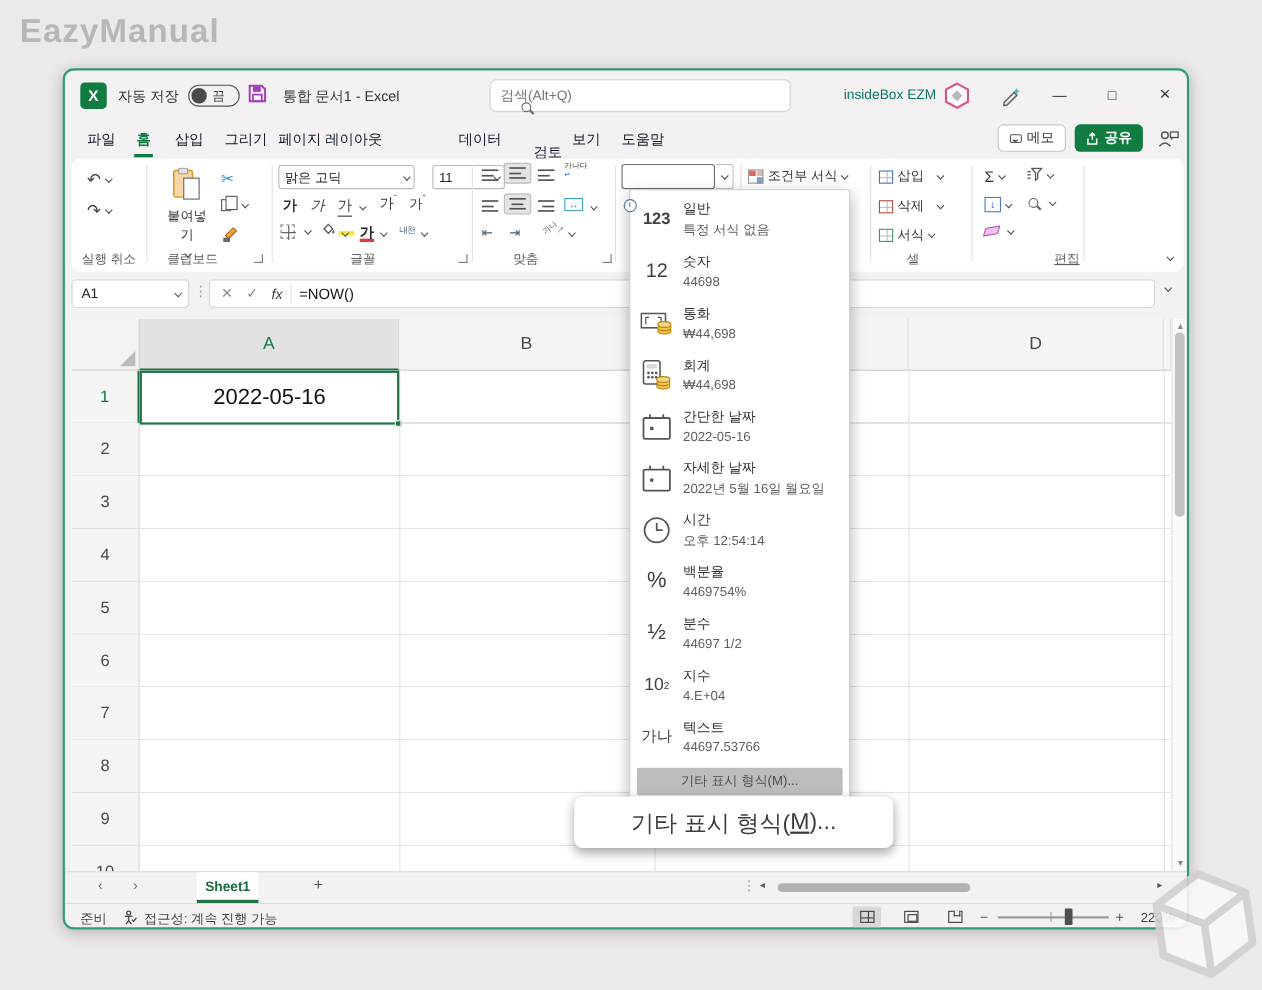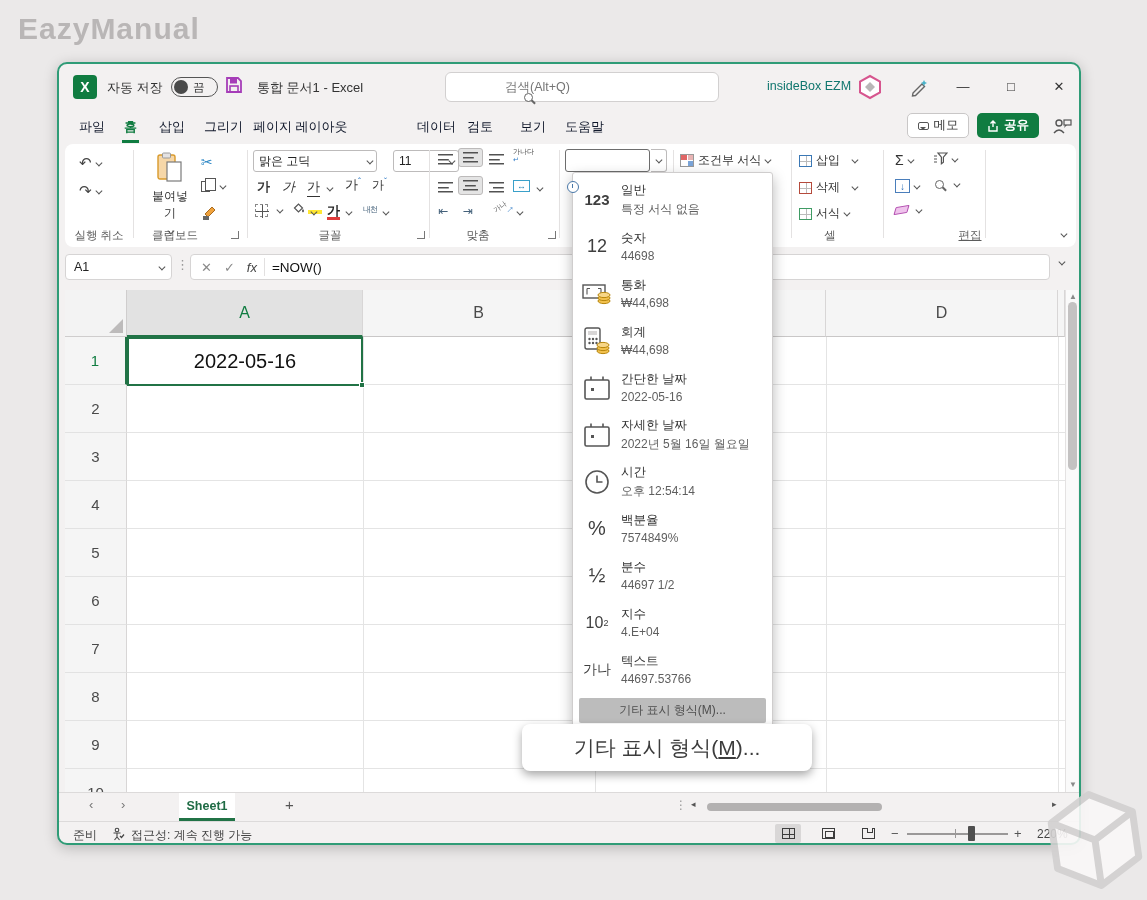--- a/index.html
+++ b/index.html
@@ -15,21 +15,21 @@
   
   .titlebar { left:0; top:0; width:100%; height:46px; }
   .xl-logo { left:14px; top:11px; width:24px; height:24px; background:#107C41; border-radius:4px; color:#fff;
              font-weight:bold; font-size:14px; display:flex; align-items:center; justify-content:center; }
   .tb-txt { font-size:13px; color:#333; top:15px; }
   .autosave-toggle { left:112px; top:13px; width:47px; height:20px; border:1.5px solid #555; border-radius:10px; display:flex; align-items:center; }
   .as-knob { width:14px; height:14px; border-radius:50%; background:#4a4a4a; margin-left:2px; }
   .as-state { font-size:11.5px; color:#333; margin-left:5px; }
   .save-ic { left:166px; top:12px; }
   .searchbox { left:386px; top:8px; width:274px; height:30px; background:#fff; border:1px solid #d2d0d0; border-radius:6px;
-               display:flex; align-items:center; padding-left:50px; }
+               display:flex; align-items:center; }
   .searchbox input { border:none; outline:none; font-size:12.5px; color:#777; width:180px; background:transparent; font-family:inherit; }
   .mag { display:inline-block; width:9px; height:9px; border:1.6px solid #666; border-radius:50%; position:relative; }
   .mag::after { content:""; position:absolute; width:5px; height:1.6px; background:#666; transform:rotate(45deg); right:-4px; bottom:-2px; }
   .user-name { left:708px; top:15px; font-size:12.5px; color:#0f766e; }
   .avatar-hex { left:798px; top:10px; }
   .cap-btn { top:8px; width:32px; height:28px; display:flex; align-items:center; justify-content:center; font-size:13px; color:#333; }
 
   
   .tabrow { left:0; top:46px; width:100%; height:33px; }
   .rtab { top:4px; font-size:13px; color:#0f172a; padding:4px 2px; }
@@ -188,21 +188,21 @@
   </div>
 
   <div class="abs tabrow">
     <span class="abs rtab" style="left:18px;">파일</span>
     <span class="abs rtab active" style="left:63px;">홈</span>
     <span class="abs rtab" style="left:98px;">삽입</span>
     <span class="abs rtab" style="left:143px;">그리기</span>
     <span class="abs rtab" style="left:192px;text-align:right;">페이지 레이아웃</span>
     <span class="abs rtab" style="left:312px;margin-top:24px;">수식</span>
     <span class="abs rtab" style="left:356px;">데이터</span>
-    <span class="abs rtab" style="left:406px;">검토</span>
+    <span class="abs rtab" style="left:424px;margin-top:12px;">검토</span>
     <span class="abs rtab" style="left:459px;">보기</span>
     <span class="abs rtab" style="left:504px;">도움말</span>
     <div class="abs memo-btn">
       <span class="bubble"></span>
       <span>메모</span>
     </div>
     <div class="abs share-btn">
       <svg width="12" height="12" viewBox="0 0 12 12">
         <path d="M2 6 v5 h8 v-5 M6 7 V1 M3.5 3.5 L6 1 L8.5 3.5" fill="none" stroke="#fff" stroke-width="1.4"></path>
       </svg>
@@ -513,21 +513,21 @@
       </span>
       <span>
           <span class="mi-t">시간</span>
           <span class="mi-s">오후 12:54:14</span>
         </span>
     </div>
     <div class="mi">
       <span class="mi-ic g20">%</span>
       <span>
           <span class="mi-t">백분율</span>
-          <span class="mi-s">7574849%</span>
+          <span class="mi-s">4469754%</span>
         </span>
     </div>
     <div class="mi">
       <span class="mi-ic g20">½</span>
       <span>
           <span class="mi-t">분수</span>
           <span class="mi-s">44697 1/2</span>
         </span>
     </div>
     <div class="mi">

